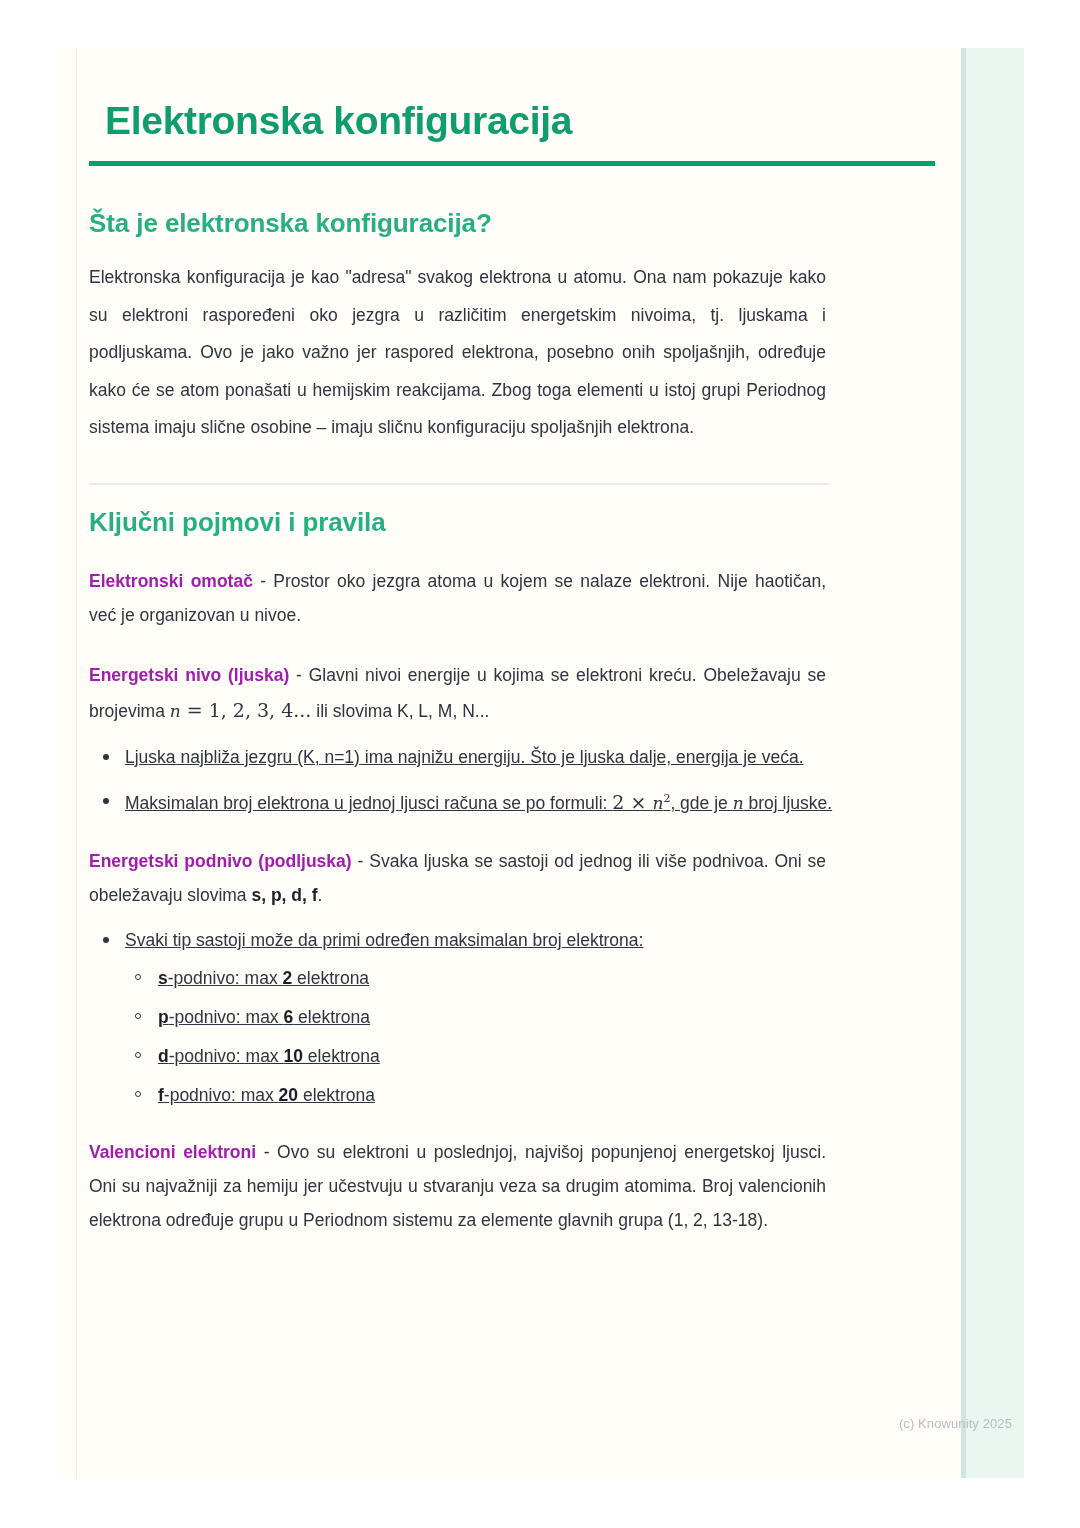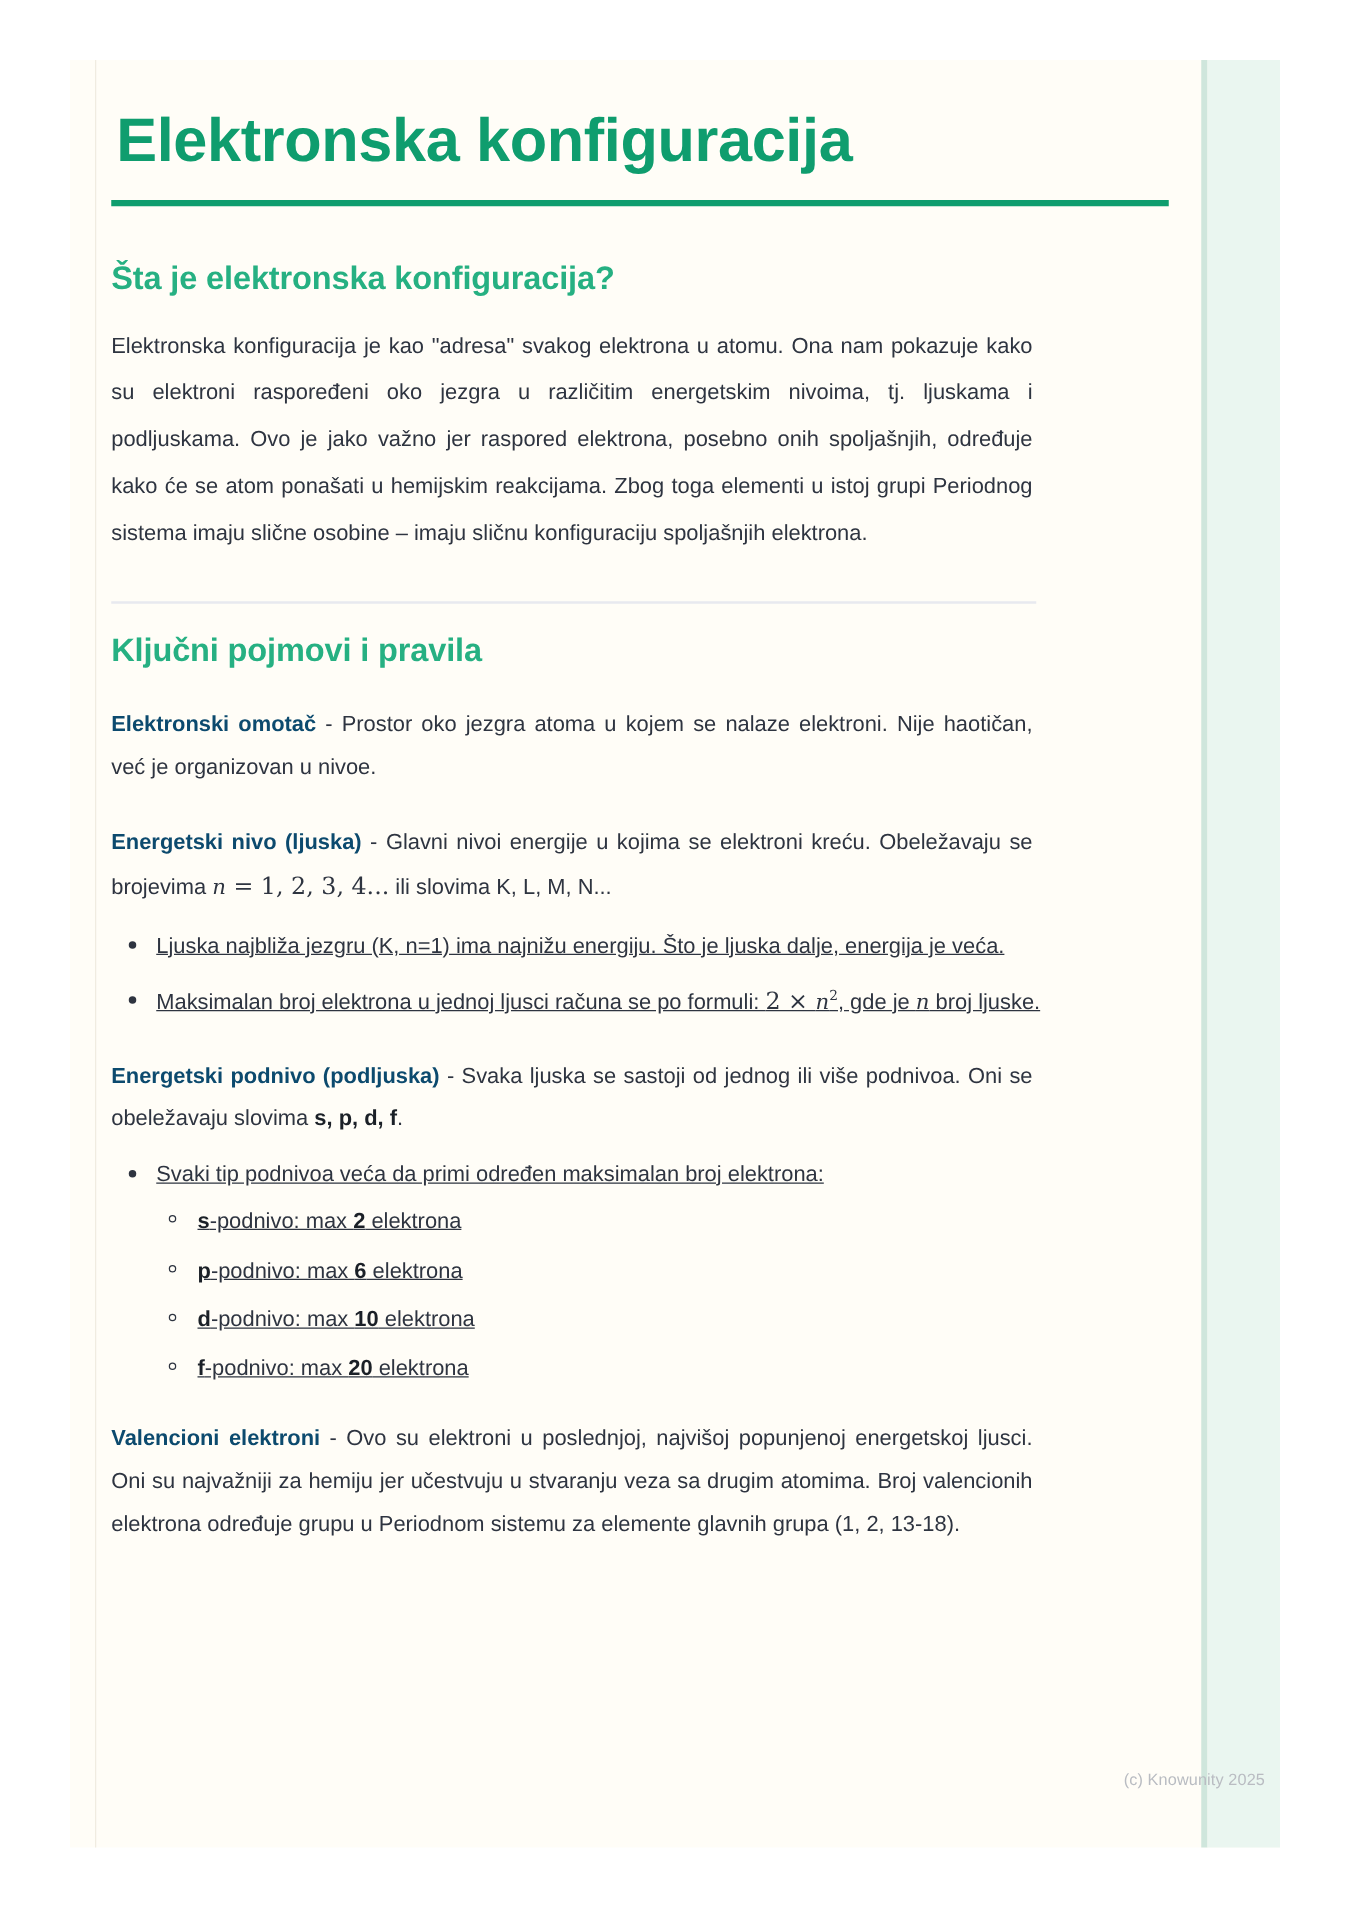--- a/index.html
+++ b/index.html
@@ -63,23 +63,23 @@
   
   .content {
     position: absolute;
     left: 33px;
     top: 0;
     width: 880px;
     height: 100%;
   }
 
   .doc-title {
-    margin: 4px;
+    margin: 16px;
     padding-top: 36px;
-    font-size: 49px;
+    font-size: 39px;
     line-height: 1.06;
     font-weight: 700;
     letter-spacing: -0.3px;
     color: #0f9d6e;
   }
   .title-rule {
     margin-top: 20px;
     width: 846px;
     height: 5px;
     background: #0f9d6e;
@@ -120,21 +120,21 @@
     margin: 0;
     padding-top: 26px;
     width: 737px;
     font-size: 17.5px;
     line-height: 1.95;
     color: #2e3440;
     text-align: justify;
   }
   .term-para .term {
     font-weight: 700;
-    color: #0c4a6e;
+    color: #a21caf;
   }
   .term-para .bold-inline { font-weight: 700; color: #1b2027; }
 
   
   .mathit {
     font-family: "DejaVu Serif", serif;
     font-style: italic;
     font-size: 17px;
   }
   .mathnum {
@@ -253,21 +253,21 @@
         </li>
       </ul>
 
       <p class="term-para">
         <span class="term">Energetski podnivo (podljuska)</span><span> - </span><span>Svaka ljuska se sastoji od jednog ili više podnivoa. Oni se obeležavaju slovima </span><span class="bold-inline">s, p, d, f</span><span>.</span>
       </p>
 
       <ul class="lvl1">
         <li>
           <span class="dot"></span>
-          <span>Svaki tip podnivoa veća da primi određen maksimalan broj elektrona:</span>
+          <span>Svaki tip sastoji može da primi određen maksimalan broj elektrona:</span>
           <ul class="lvl2">
             <li>
               <span class="circle"></span>
               <span class="b">s</span><span>-podnivo: max </span><span class="b">2</span><span> elektrona</span>
             </li>
             <li>
               <span class="circle"></span>
               <span class="b">p</span><span>-podnivo: max </span><span class="b">6</span><span> elektrona</span>
             </li>
             <li>

